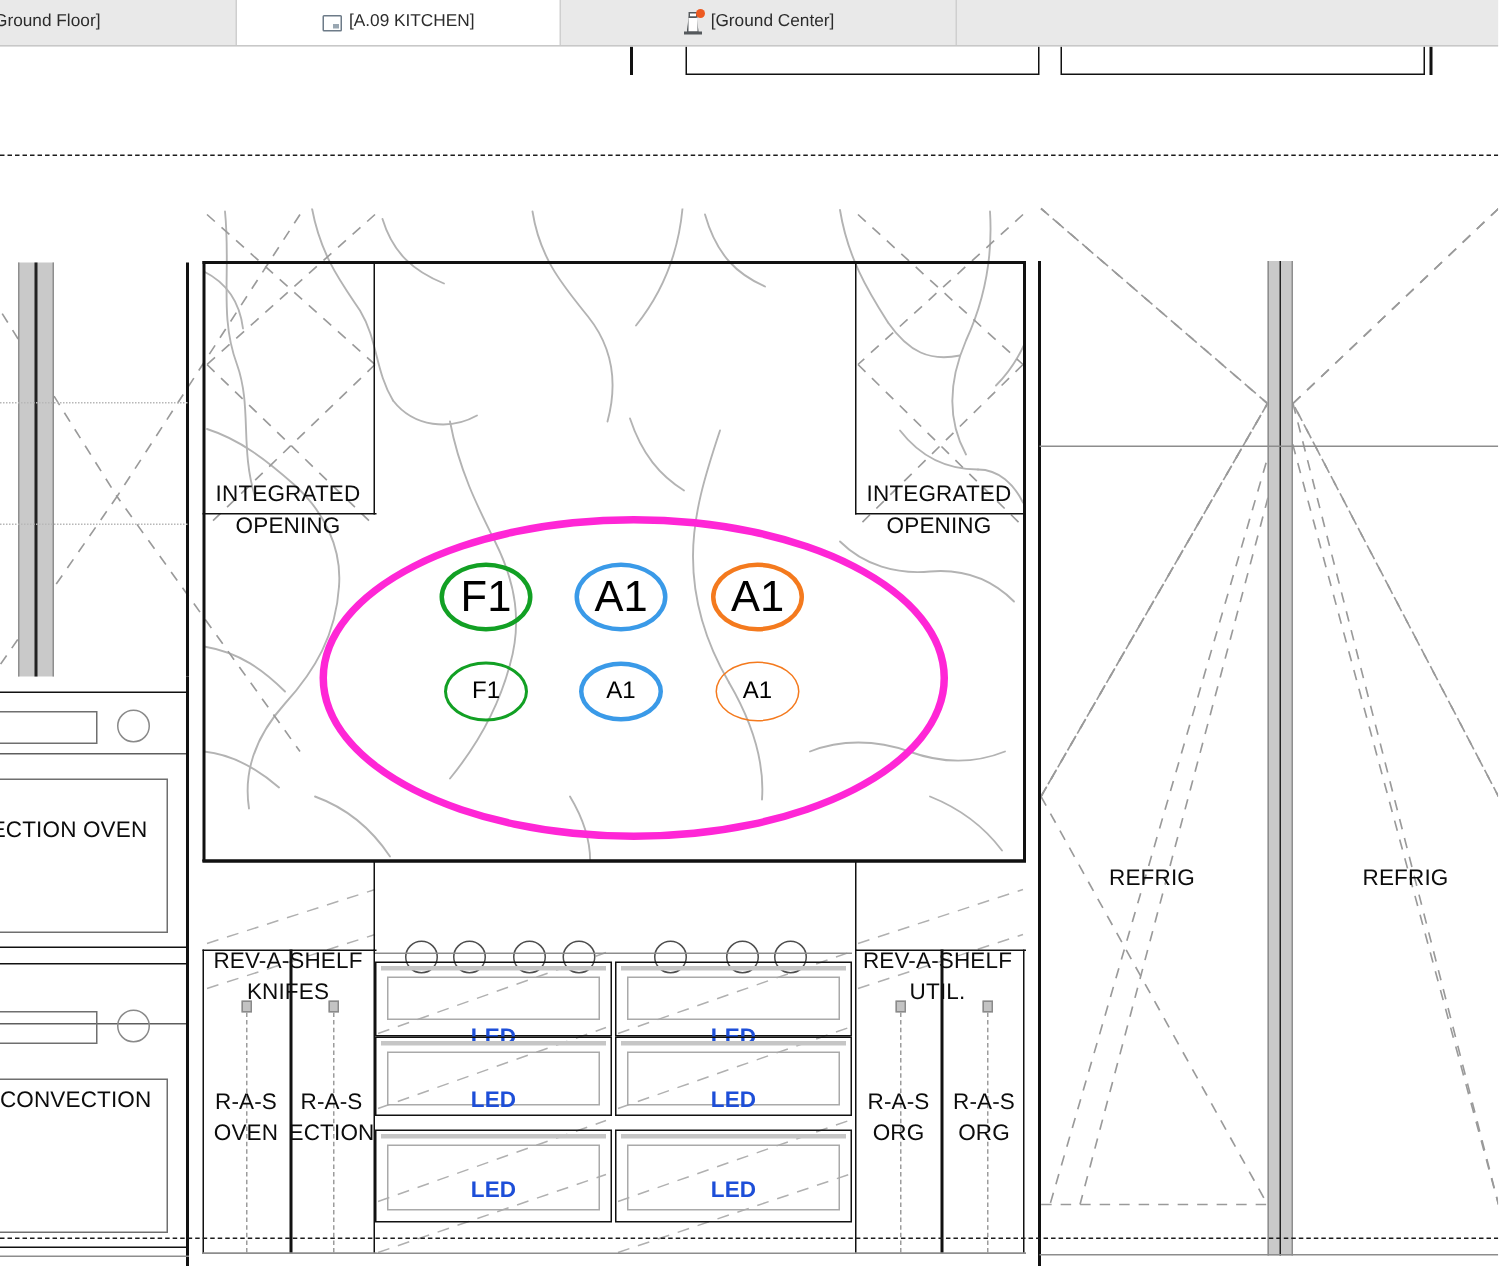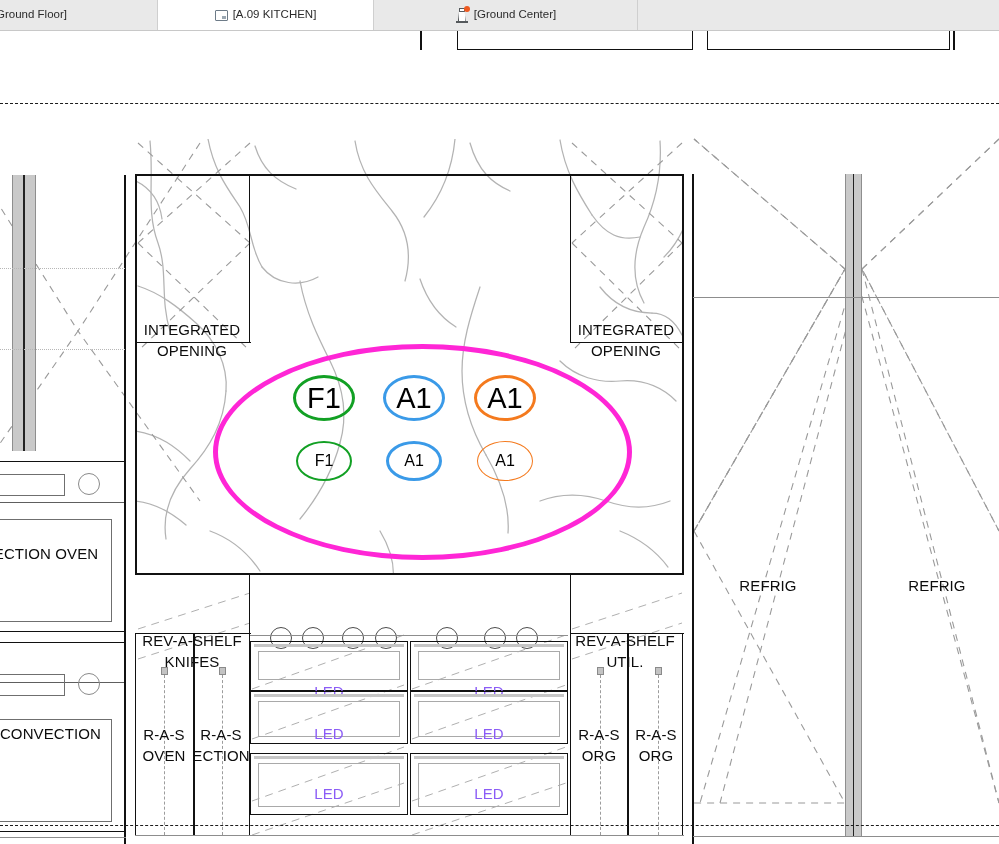--- a/index.html
+++ b/index.html
@@ -184,23 +184,23 @@
     font-family: "Liberation Sans", sans-serif;
     font-size: 15px;
     color: #0c0c0c;
     letter-spacing: .1px;
     text-align: center;
     line-height: 1.38;
     white-space: nowrap;
     transform: translateX(-50%);
   }
   .cad-label.led {
-    color: #8b5cf6;
+    color: #1d4ed8;
     font-size: 15px;
-    font-weight: 400;
+    font-weight: 700;
   }
   .cad-label.wrap { white-space: normal; }
 
   .burner {
     position: absolute;
     width: 22px; height: 22px;
     border: 1.3px solid #4d4d4d;
     border-radius: 50%;
     background: #fff;
   }

